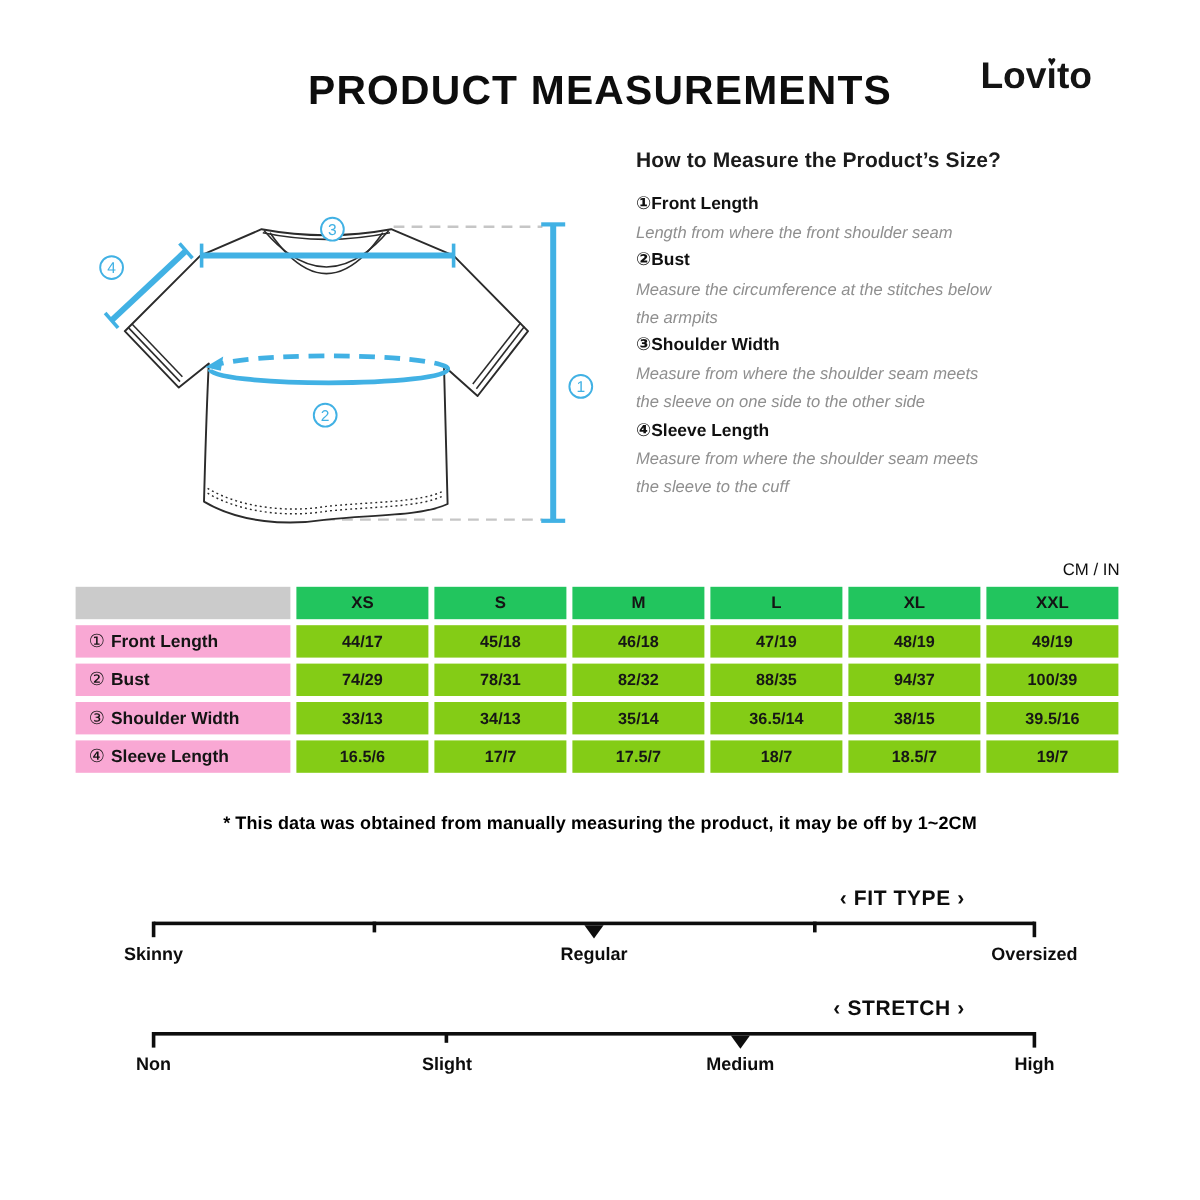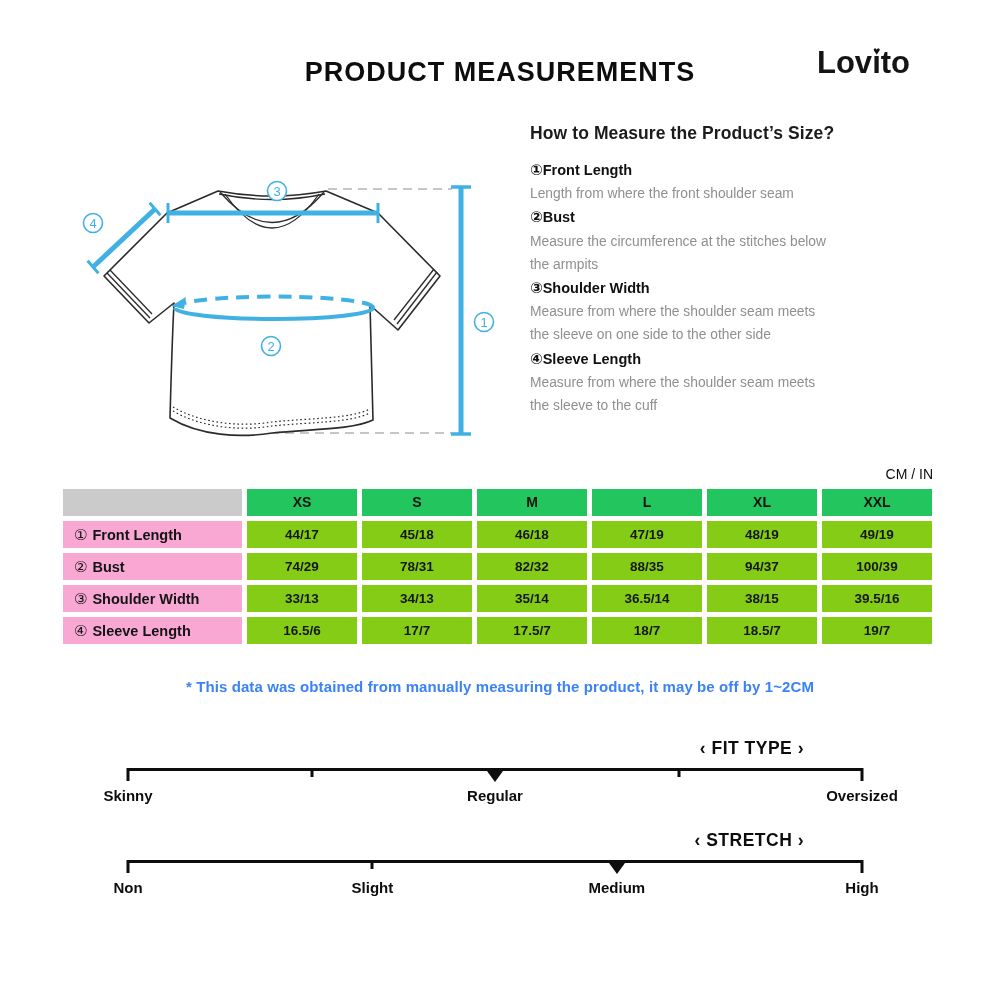--- a/index.html
+++ b/index.html
@@ -2,48 +2,48 @@
 <html><head>
 <meta charset="utf-8">
 <style>
   html,body{margin:0;padding:0;background:#fff;}
   body{width:1000px;height:1000px;position:relative;overflow:hidden;
        font-family:"Liberation Sans","DejaVu Sans",sans-serif;color:#111;}
   .abs{position:absolute;}
 
   
   .page-title{left:0;top:57px;width:1000px;text-align:center;
-    font-size:27px;font-weight:bold;letter-spacing:1px;color:#0d0d0d;}
+    font-size:34px;font-weight:bold;letter-spacing:1px;color:#0d0d0d;}
   .brand{left:817px;top:47px;font-size:31px;font-weight:bold;color:#141414;
     line-height:31px;white-space:nowrap;}
   .brand-i{position:relative;display:inline-block;}
   .brand-heart{position:absolute;left:50%;top:-1px;transform:translateX(-50%);
     font-size:12px;line-height:10px;color:#141414;}
 
   
   .instructions{left:530px;top:123px;width:450px;}
   .ins-heading{font-size:17.5px;font-weight:bold;color:#1b1b1b;margin:0 0 14px 0;letter-spacing:0.1px;}
   .ins-sub{font-size:14.5px;font-weight:bold;color:#101010;line-height:23.2px;white-space:nowrap;}
   .ins-sub .num{font-size:15px;}
-  .ins-line{font-size:13.8px;color:#8f8f8f;line-height:23.2px;white-space:nowrap;}
+  .ins-line{font-size:13.8px;color:#8f8f8f;line-height:23.2px;white-space:nowrap;font-style:italic;}
 
   
   .units{top:466px;right:67px;font-size:14px;font-weight:normal;color:#0e0e0e;}
   .size-table{left:63px;top:489px;width:869px;display:grid;
     grid-template-columns:179px repeat(6,1fr);column-gap:5px;row-gap:5px;grid-auto-rows:27px;}
   .th{background:#22c55e;line-height:27px;text-align:center;font-weight:bold;font-size:14px;color:#141414;}
   .th.empty{background:#cbcbcb;}
   .tlabel{background:#f9a8d4;line-height:27px;padding-left:11px;font-size:14.5px;
     font-weight:bold;color:#141414;white-space:nowrap;}
   .tlabel .num{font-weight:400;font-size:15px;margin-right:5px;}
   .td{background:#84cc16;line-height:27px;text-align:center;font-weight:bold;font-size:13.5px;color:#161616;}
 
   
   .disclaimer{left:0;top:678px;width:1000px;text-align:center;
-    font-size:15px;font-weight:bold;color:#3b82f6;letter-spacing:0.1px;}
+    font-size:15px;font-weight:bold;color:#000000;letter-spacing:0.1px;}
 
   
   .scale-title{left:0;width:804px;text-align:right;font-size:17.5px;
     font-weight:bold;color:#0d0d0d;letter-spacing:0.5px;}
   .scale-rail{left:128px;width:734px;height:16px;}
   .rail-line{position:absolute;left:0;right:0;top:0;height:3px;background:#0d0d0d;}
   .tick{position:absolute;top:0;width:3px;background:#0d0d0d;transform:translateX(-50%);}
   .tick.end{height:13px;}
   .tick.mid{height:9px;}
   .marker{position:absolute;top:3px;width:0;height:0;transform:translateX(-50%);

